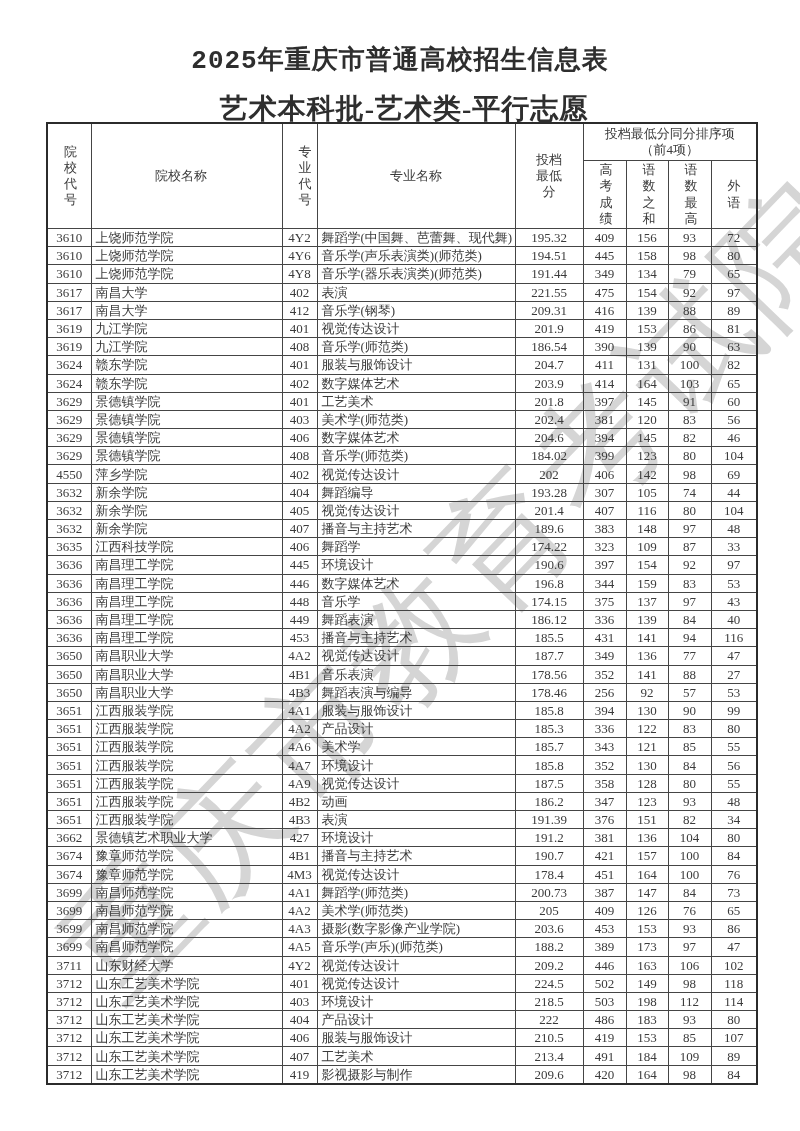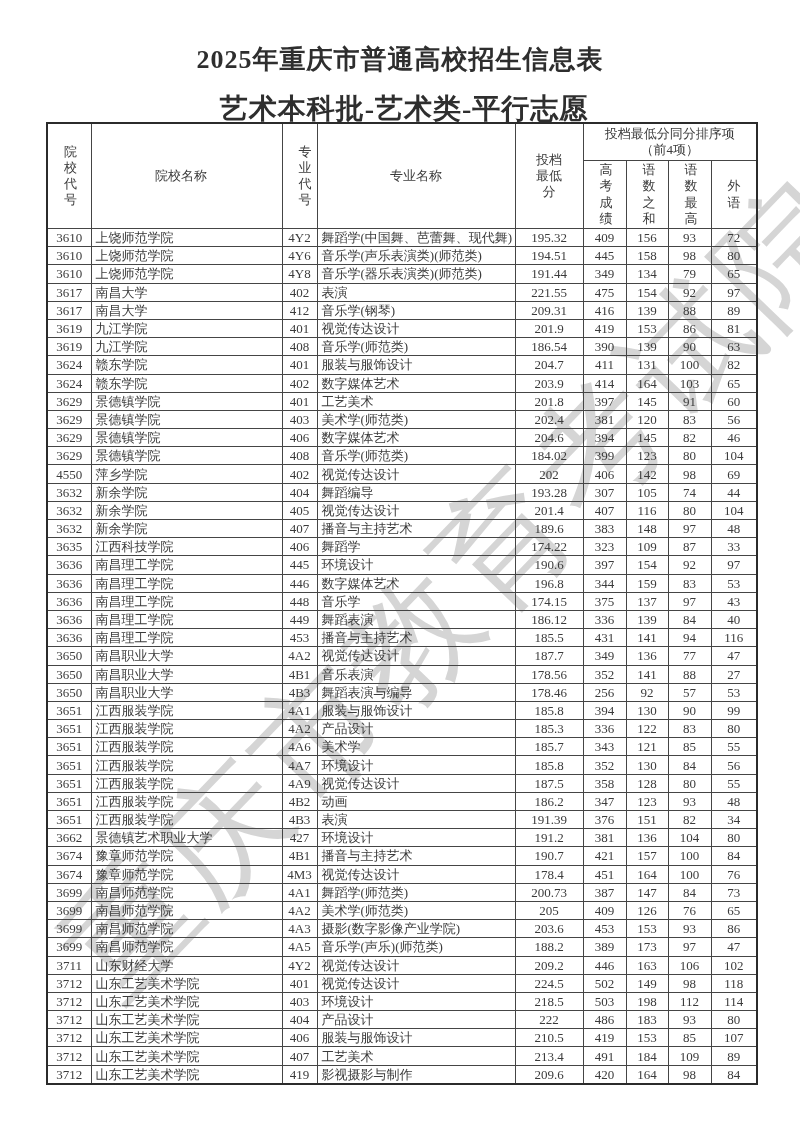--- a/index.html
+++ b/index.html
@@ -32,20 +32,21 @@
     top: 42px;
     left: 0;
     width: 100%;
     margin: 0;
     text-align: center;
     font-size: 26px;
     font-weight: bold;
     letter-spacing: 1px;
     color: #2e2e2e;
     z-index: 1;
+    font-family: Liberation Mono, monospace;
   }
   .subtitle {
     position: absolute;
     top: 86px;
     left: 0;
     width: 100%;
     margin: 4px;
     text-align: center;
     font-size: 28px;
     font-weight: bold;

